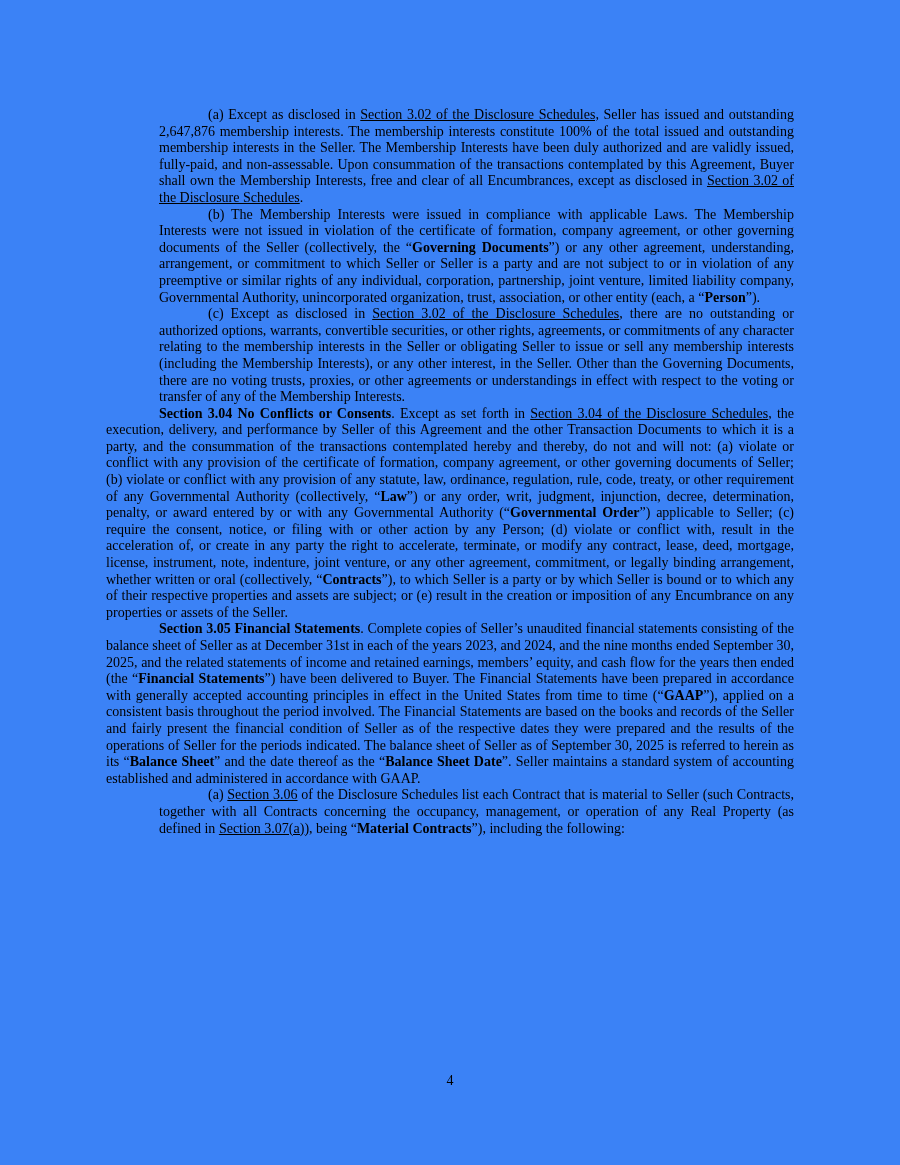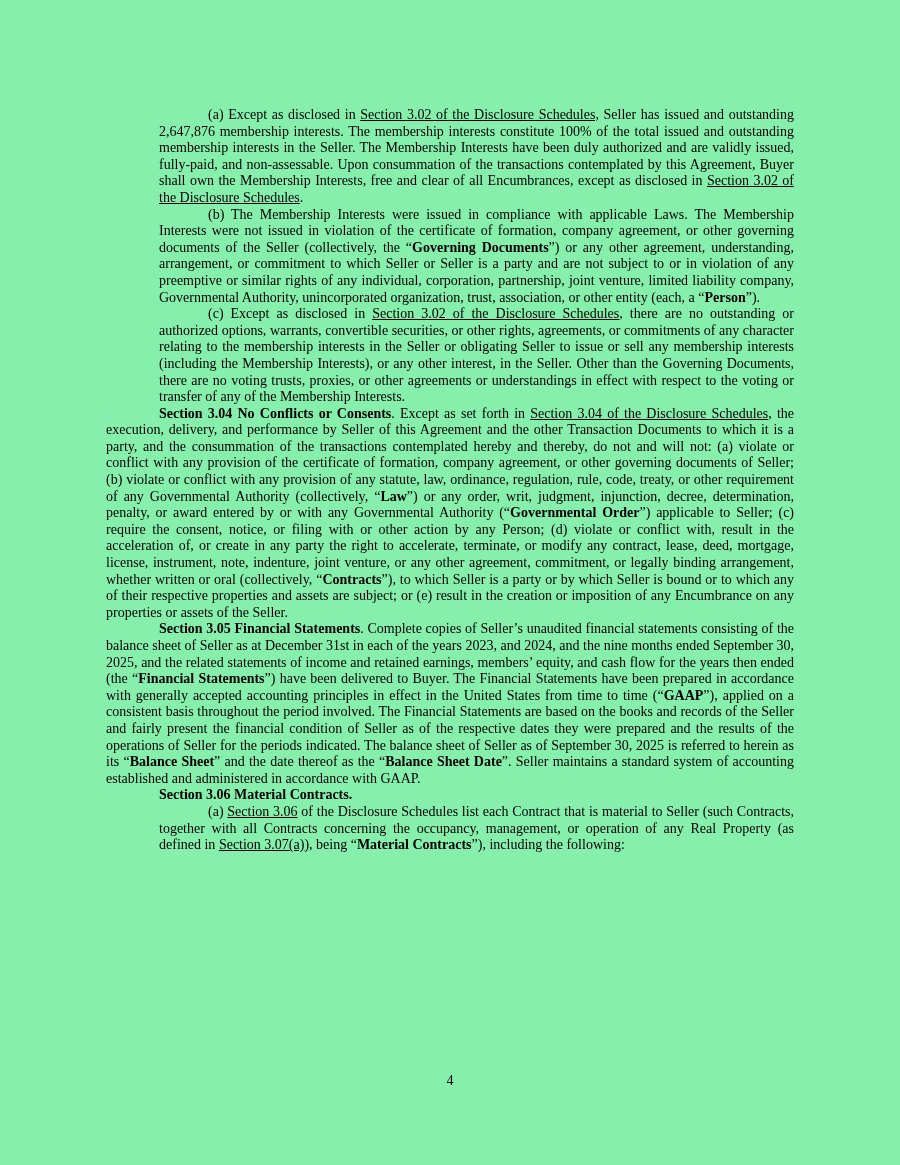--- a/index.html
+++ b/index.html
@@ -2,21 +2,21 @@
 <html><head>
 <meta charset="utf-8">
 <style>
   * { margin:0; padding:0; box-sizing:border-box; }
   html, body { background:#ffffff; }
   .page {
     position:relative;
     width:900px;
     height:1165px;
     margin:0 auto;
-    background:#86efac;
+    background:#3b82f6;
     font-family:"Liberation Serif", "DejaVu Serif", serif;
     font-size:14px;
     line-height:16.6px;
     color:#000000;
     overflow:hidden;
   }
   .content {
     position:absolute;
     top:107px;
     left:106px;
@@ -50,17 +50,16 @@
 </head>
 <body>
 
 <div class="page">
   <div class="content">
     <p class="para block-indent"><span>(a) Except as disclosed in </span><span class="u">Section 3.02 of the Disclosure Schedules,</span><span> Seller has issued and outstanding 2,647,876 membership interests. The membership interests constitute 100% of the total issued and outstanding membership interests in the Seller. The Membership Interests have been duly authorized and are validly issued, fully-paid, and non-assessable. Upon consummation of the transactions contemplated by this Agreement, Buyer shall own the Membership Interests, free and clear of all Encumbrances, except as disclosed in </span><span class="u">Section 3.02 of the Disclosure Schedules</span><span>.</span></p>
     <p class="para block-indent"><span>(b) The Membership Interests were issued in compliance with applicable Laws. The Membership Interests were not issued in violation of the certificate of formation, company agreement, or other governing documents of the Seller (collectively, the “</span><span class="b">Governing Documents</span><span>”) or any other agreement, understanding, arrangement, or commitment to which Seller or Seller is a party and are not subject to or in violation of any preemptive or similar rights of any individual, corporation, partnership, joint venture, limited liability company, Governmental Authority, unincorporated organization, trust, association, or other entity (each, a “</span><span class="b">Person</span><span>”).</span></p>
     <p class="para block-indent"><span>(c) Except as disclosed in </span><span class="u">Section 3.02 of the Disclosure Schedules</span><span>, there are no outstanding or authorized options, warrants, convertible securities, or other rights, agreements, or commitments of any character relating to the membership interests in the Seller or obligating Seller to issue or sell any membership interests (including the Membership Interests), or any other interest, in the Seller. Other than the Governing Documents, there are no voting trusts, proxies, or other agreements or understandings in effect with respect to the voting or transfer of any of the Membership Interests.</span></p>
     <p class="para section"><span class="b">Section 3.04 No Conflicts or Consents</span><span>. Except as set forth in </span><span class="u">Section 3.04 of the Disclosure Schedules</span><span>, the execution, delivery, and performance by Seller of this Agreement and the other Transaction Documents to which it is a party, and the consummation of the transactions contemplated hereby and thereby, do not and will not: (a) violate or conflict with any provision of the certificate of formation, company agreement, or other governing documents of Seller; (b) violate or conflict with any provision of any statute, law, ordinance, regulation, rule, code, treaty, or other requirement of any Governmental Authority (collectively, “</span><span class="b">Law</span><span>”) or any order, writ, judgment, injunction, decree, determination, penalty, or award entered by or with any Governmental Authority (“</span><span class="b">Governmental Order</span><span>”) applicable to Seller; (c) require the consent, notice, or filing with or other action by any Person; (d) violate or conflict with, result in the acceleration of, or create in any party the right to accelerate, terminate, or modify any contract, lease, deed, mortgage, license, instrument, note, indenture, joint venture, or any other agreement, commitment, or legally binding arrangement, whether written or oral (collectively, “</span><span class="b">Contracts</span><span>”), to which Seller is a party or by which Seller is bound or to which any of their respective properties and assets are subject; or (e) result in the creation or imposition of any Encumbrance on any properties or assets of the Seller.</span></p>
     <p class="para section"><span class="b">Section 3.05 Financial Statements</span><span>. Complete copies of Seller’s unaudited financial statements consisting of the balance sheet of Seller as at December 31st in each of the years 2023, and 2024, and the nine months ended September 30, 2025, and the related statements of income and retained earnings, members’ equity, and cash flow for the years then ended (the “</span><span class="b">Financial Statements</span><span>”) have been delivered to Buyer. The Financial Statements have been prepared in accordance with generally accepted accounting principles in effect in the United States from time to time (“</span><span class="b">GAAP</span><span>”), applied on a consistent basis throughout the period involved. The Financial Statements are based on the books and records of the Seller and fairly present the financial condition of Seller as of the respective dates they were prepared and the results of the operations of Seller for the periods indicated. The balance sheet of Seller as of September 30, 2025 is referred to herein as its “</span><span class="b">Balance Sheet</span><span>” and the date thereof as the “</span><span class="b">Balance Sheet Date</span><span>”. Seller maintains a standard system of accounting established and administered in accordance with GAAP.</span></p>
-    <p class="para section"><span class="b">Section 3.06 Material Contracts.</span></p>
     <p class="para block-indent"><span>(a) </span><span class="u">Section 3.06</span><span> of the Disclosure Schedules list each Contract that is material to Seller (such Contracts, together with all Contracts concerning the occupancy, management, or operation of any Real Property (as defined in </span><span class="u">Section 3.07(a)</span><span>), being “</span><span class="b">Material Contracts</span><span>”), including the following:</span></p>
   </div>
   <div class="page-number">4</div>
 </div>
 
 </body></html>

